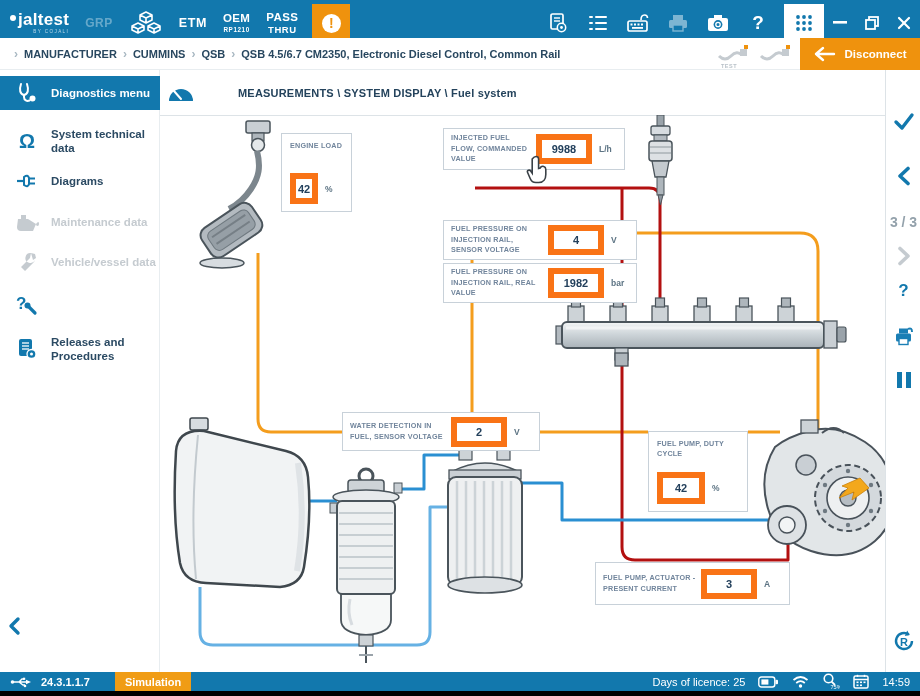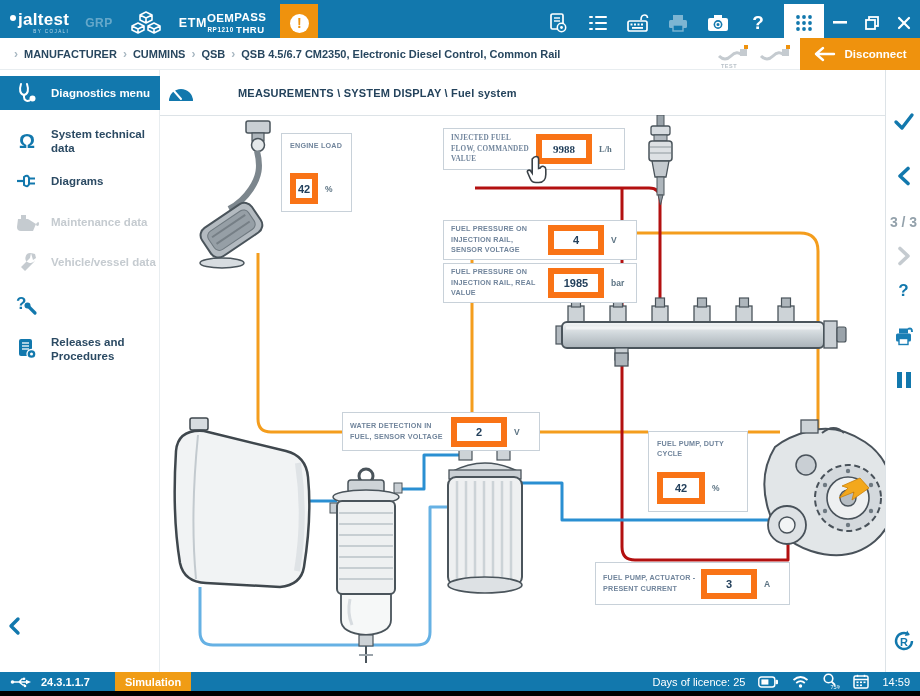--- a/index.html
+++ b/index.html
@@ -11,21 +11,21 @@
   .titlebar{position:absolute;left:0;top:0;width:920px;height:46px;background:#1278ad;
             display:flex;align-items:stretch;color:#fff;}
   .tb-left{display:flex;align-items:center;}
   .logo{display:flex;flex-direction:column;margin-left:10px;line-height:1;}
   .logo-main{font-size:17px;font-weight:bold;letter-spacing:.3px;}
   .logo-dot{display:inline-block;width:6px;height:6px;border-radius:50%;background:#fff;margin-right:2px;vertical-align:4px;}
   .logo-sub{font-size:4.6px;letter-spacing:1.4px;color:#bcd9ea;margin-top:2px;align-self:flex-end;}
   .grp{font-size:12px;font-weight:bold;color:rgba(220,235,243,.42);margin-left:16px;letter-spacing:.5px;}
   .cubes{margin-left:16px;}
   .etm{font-size:12.5px;font-weight:bold;margin-left:16px;letter-spacing:.6px;}
-  .stack2{display:flex;flex-direction:column;align-items:center;line-height:1;}
+  .stack2{display:flex;flex-direction:column;align-items:center;line-height:1;margin-left:16px;}
   .stack2 .l1{font-size:11.5px;font-weight:bold;letter-spacing:.4px;}
   .stack2 .l2{font-size:6.3px;font-weight:bold;margin-top:2px;letter-spacing:.6px;}
   .stack2.pass .l2{font-size:9.5px;}
   .alert-box{width:38px;height:38px;background:#ef920d;margin-left:14px;display:flex;align-items:center;justify-content:center;}
   .alert-circle{width:19px;height:19px;border-radius:50%;background:#fff;color:#ef920d;
                 font-size:14px;font-weight:bold;display:flex;align-items:center;justify-content:center;}
   .tb-right{margin-left:auto;display:flex;align-items:center;}
   .tb-icon{width:30px;height:38px;display:flex;align-items:center;justify-content:center;margin:0 5px;cursor:pointer;}
   .tb-icon.disabled{opacity:.45;}
   .tb-help{font-size:19px;font-weight:bold;color:#fff;}
@@ -500,40 +500,40 @@
   </main>
 
   <div class="mbox v" style="left:281px;top:133px;width:71px;height:79px;">
     <div class="mlabel">ENGINE LOAD</div>
     <div class="vwrap">
       <div class="vbox" style="width:44px;height:31px;">42</div>
       <span class="unit">%</span>
     </div>
   </div>
 
-  <div class="mbox h" style="left:443px;top:128px;width:182px;height:42px;font-family:Liberation Serif, serif;">
+  <div class="mbox h" style="left:443px;top:128px;width:182px;height:42px;">
     <div class="mlabel">INJECTED FUEL FLOW, COMMANDED VALUE</div>
     <div class="vwrap">
       <div class="vbox std">9988</div>
       <span class="unit">L/h</span>
     </div>
   </div>
 
   <div class="mbox h" style="left:443px;top:220px;width:194px;height:40px;">
     <div class="mlabel">FUEL PRESSURE ON INJECTION RAIL, SENSOR VOLTAGE</div>
     <div class="vwrap">
       <div class="vbox std">4</div>
       <span class="unit">V</span>
     </div>
   </div>
 
   <div class="mbox h" style="left:443px;top:263px;width:194px;height:40px;">
     <div class="mlabel">FUEL PRESSURE ON INJECTION RAIL, REAL VALUE</div>
     <div class="vwrap">
-      <div class="vbox std">1985</div>
+      <div class="vbox std">1982</div>
       <span class="unit">bar</span>
     </div>
   </div>
 
   <div class="mbox h" style="left:342px;top:412px;width:198px;height:39px;">
     <div class="mlabel">WATER DETECTION IN FUEL, SENSOR VOLTAGE</div>
     <div class="vwrap">
       <div class="vbox std">2</div>
       <span class="unit">V</span>
     </div>

